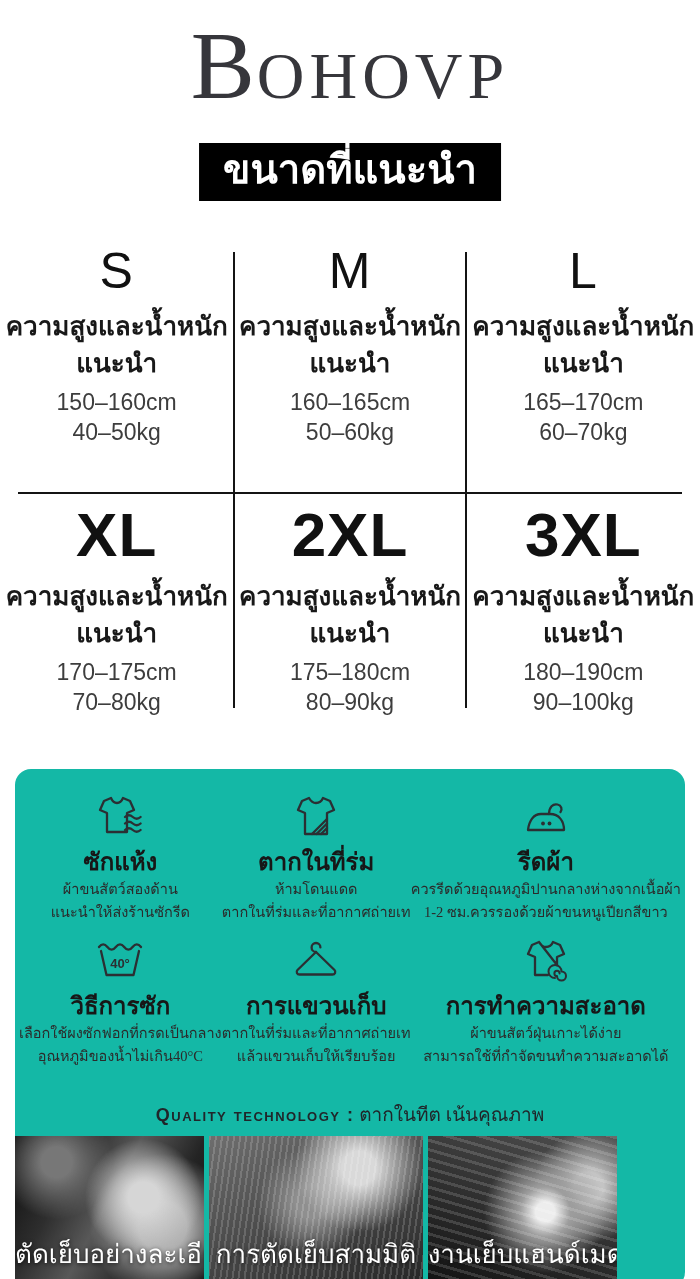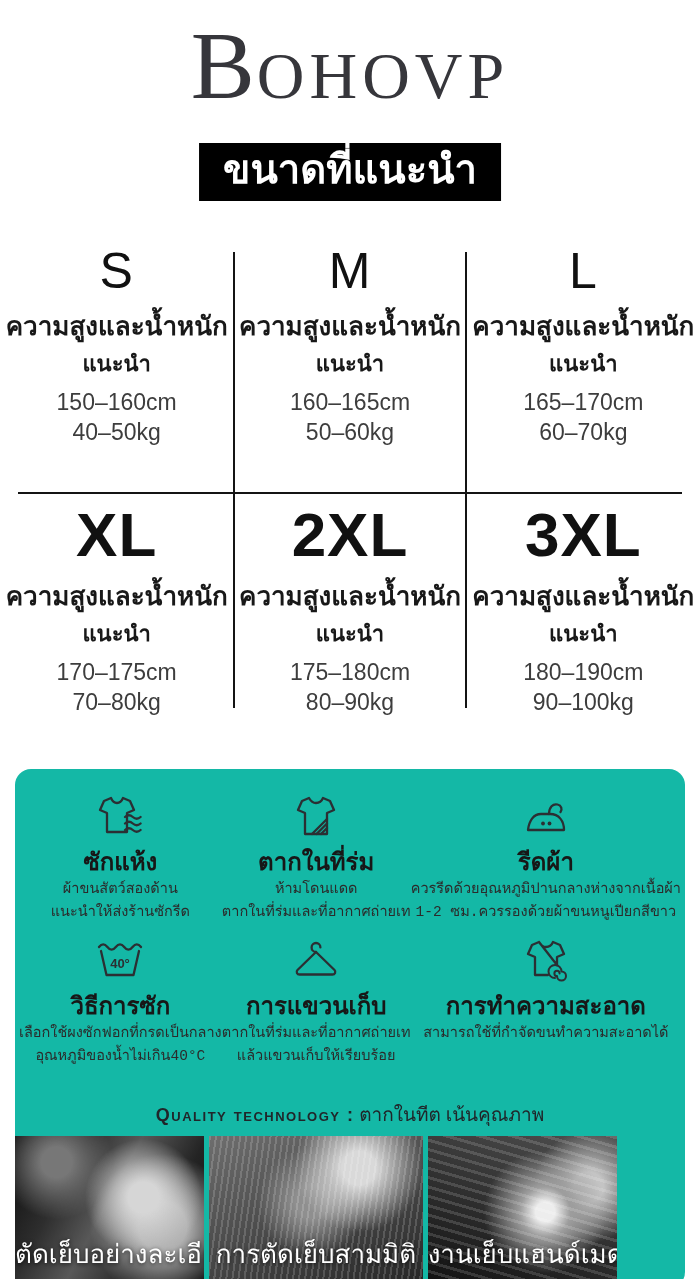--- a/index.html
+++ b/index.html
@@ -27,21 +27,21 @@
   .size-row1 { top:242px; height:250px; }
   .size-row2 { top:500px; height:228px; }
   .size-cell { flex:1; text-align:center; }
   .size-code { font-size:50px; line-height:58px; letter-spacing:1px; color:#111; }
   .size-row2 .size-code { font-size:62px; line-height:70px; font-weight:700; }
   .size-label {
     font-family:"Liberation Serif", serif; font-weight:700;
     font-size:26px; line-height:37px; color:#181818; margin-top:8px;
   }
   .size-label2 { font-family:"Liberation Serif", serif; font-weight:700;
-    font-size:22px; line-height:38px; color:#181818; }
+    font-size:26px; line-height:38px; color:#181818; }
   .size-num { font-size:23px; line-height:28px; color:#3d3d3d; margin-top:5px; }
   .size-num + .size-num { margin-top:2px; }
   .vline { position:absolute; width:2px; background:#141414; top:252px; height:456px; }
   .vline1 { left:233px; } .vline2 { left:465px; }
   .hline { position:absolute; left:18px; top:492px; width:664px; height:2px; background:#141414; }
   
   .care-panel {
     position:absolute; left:15px; top:769px; width:670px; height:519px;
     background:#14b8a6; border-radius:16px;
   }
@@ -50,21 +50,21 @@
     padding:24px 4px 0;
   }
   .care-item { text-align:center; }
   .care-icon { display:block; height:50px; }
   .care-icon svg { display:inline-block; }
   .care-title {
     font-family:"Liberation Serif", serif; font-weight:700;
     font-size:24px; line-height:32px; color:#171717; margin-top:3px;
   }
   .care-line {
-    font-family:Liberation Mono, monospace; font-size:14.5px; line-height:22.5px;
+    font-family:Liberation Serif, serif; font-size:14.5px; line-height:22.5px;
     color:#2b2b2b; white-space:nowrap;
   }
   
   .quality { position:absolute; left:0; width:100%; top:330px; text-align:center; white-space:nowrap; }
   .q-en {
     font-family:Liberation Sans, sans-serif; font-variant:small-caps;
     font-weight:600; letter-spacing:1.5px; font-size:18px; color:#20262a;
   }
   .q-th { font-family:"Liberation Serif", serif; font-size:19px; color:#20262a; }
   
@@ -230,20 +230,21 @@
     </div>
 
     <div class="care-item">
       <span class="care-icon">
         <svg width="48" height="46" viewBox="0 0 48 46" fill="none" stroke="#2b2f33" stroke-width="2.3" stroke-linecap="round" stroke-linejoin="round">
           <path d="M17 5 L10 8 L6 17 L13 20 L13 38 L26 38 M35 28 L35 20 L42 17 L38 8 L31 5 C29.5 8.5 26.5 10 24 10 C21.5 10 19 8.5 17 5 Z"></path>
           <path d="M33 41 a6.5 6.5 0 1 1 6.5 -6.5 a4.5 4.5 0 1 1 -4.5 4.5 a2.6 2.6 0 1 1 2.6 -2.6" stroke-width="2"></path>
         </svg>
       </span>
       <div class="care-title">การทำความสะอาด</div>
+      <div class="care-line">ผ้าขนสัตว์ฝุ่นเกาะได้ง่าย</div>
       <div class="care-line">สามารถใช้ที่กำจัดขนทำความสะอาดได้</div>
     </div>
   </div>
 
   <div class="quality">
     <span class="q-en">Quality technology :</span><span class="q-th"> ตากในทีต เน้นคุณภาพ</span>
   </div>
 
   <div class="photos">
     <div class="photo photo-bg1">

